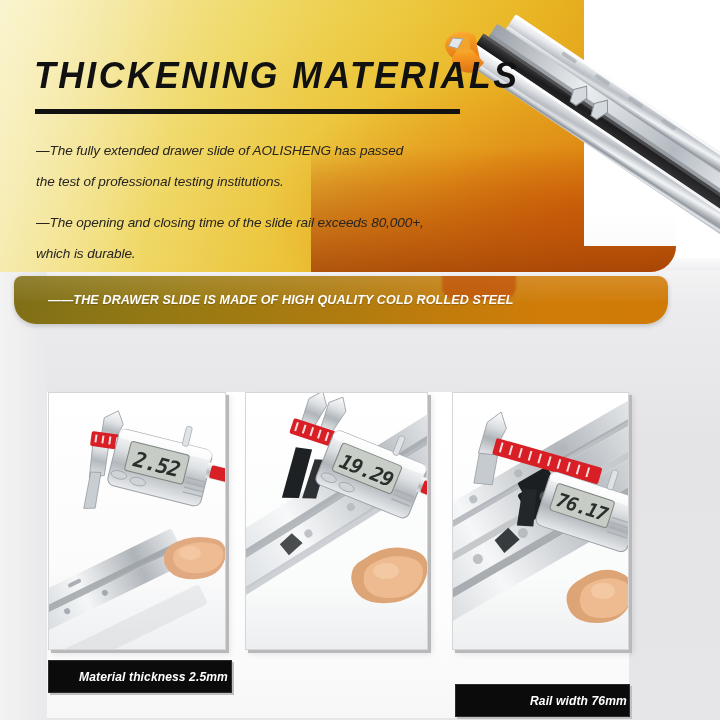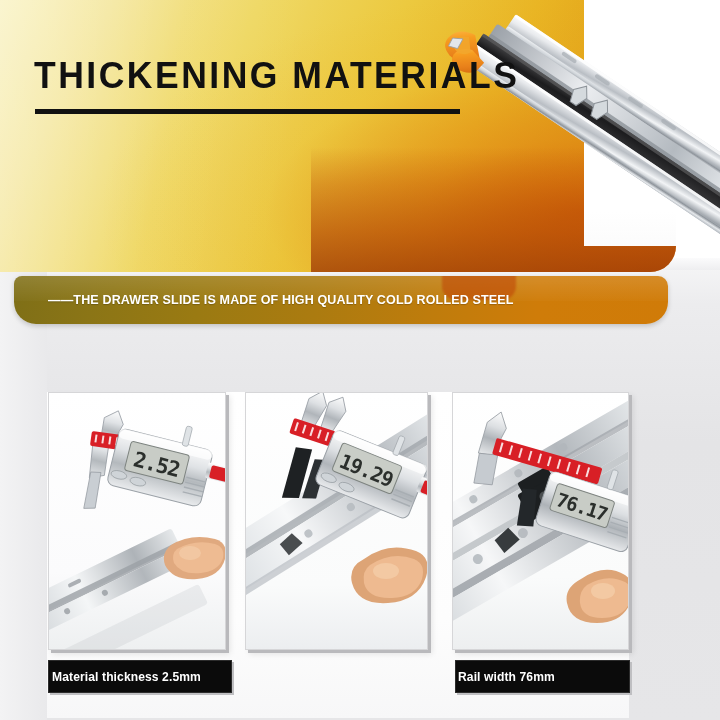--- a/index.html
+++ b/index.html
@@ -1,21 +1,21 @@
 <!DOCTYPE html>
 <html><head>
 <meta charset="utf-8">
 <style>
   html,body{margin:0;padding:0;}
   body{
     width:720px;height:720px;overflow:hidden;
     font-family:"Liberation Sans", sans-serif;
     background:#ffffff;
   }
-  .page{position:relative;width:720px;height:720px;overflow:hidden;background:#ffffff;}
+  .page{position:relative;width:720px;height:720px;overflow:hidden;background:#ffffff;font-style:italic;}
 
   
   .lower-section{
     position:absolute;left:0;top:258px;width:720px;height:462px;
     background:linear-gradient(180deg,#f6f6f7 0%,#ececee 10%,#e4e4e6 40%,#e6e6e8 100%);
   }
   .lower-white-card{
     position:absolute;left:47px;top:134px;width:582px;height:326px;
     background:linear-gradient(180deg,#ffffff 0%,#fdfdfd 70%,#f7f7f8 100%);
   }
@@ -115,28 +115,28 @@
   .photo-3{left:452px;width:175px;}
   .photo svg{display:block;}
 
   
   .label{
     position:absolute;top:660px;height:31px;
     background:#0b0b0b;
     border:1px solid #2c2c2c;
     box-shadow:2px 2px 0 0 #bfbfc2;
     color:#ffffff;
-    display:flex;align-items:center;justify-content:flex-start;
+    display:flex;align-items:center;justify-content:flex-end;
     font-weight:bold;font-size:12.6px;letter-spacing:0.1px;
     font-family:"Liberation Sans", sans-serif;
   }
   .label span{transform:scaleX(0.96);display:inline-block;white-space:nowrap;}
   .label-1{left:48px;width:182px;}
   .label-2{left:251px;width:175px;}
-  .label-3{left:455px;width:173px;}
+  .label-3{left:455px;width:173px;margin-top:24px;}
 </style>
 </head>
 <body>
 
 <div class="page">
 
   <div class="lower-section">
     <div class="lower-top-band"></div>
     <div class="lower-edge-left"></div>
     <div class="lower-white-card"></div>
@@ -227,20 +227,26 @@
 
       <g transform="rotate(34 165 150)">
         <path d="M30 136 l-9 5 l1 9 l9 -3 z" fill="#e3e7ea" stroke="#9aa0a6" stroke-width="0.8"></path>
       </g>
     </svg>
   </div>
 
   <div class="title">THICKENING MATERIALS</div>
   <div class="title-rule"></div>
 
+  <div class="copy">
+    <p>—The fully extended drawer slide of AOLISHENG has passed</p>
+    <p>the test of professional testing institutions.</p>
+    <p class="gap">—The opening and closing time of the slide rail exceeds 80,000+,</p>
+    <p>which is durable.</p>
+  </div>
 
   <div class="banner">
     <div class="banner-gloss"></div>
     <div class="banner-blob"></div>
   </div>
   <div class="banner-text" style="left:48px;top:276px;">——THE DRAWER SLIDE IS MADE OF HIGH QUALITY COLD ROLLED STEEL</div>
 
   <div class="photo photo-1">
     <svg width="176" height="256" viewBox="0 0 176 256">
       <defs>

